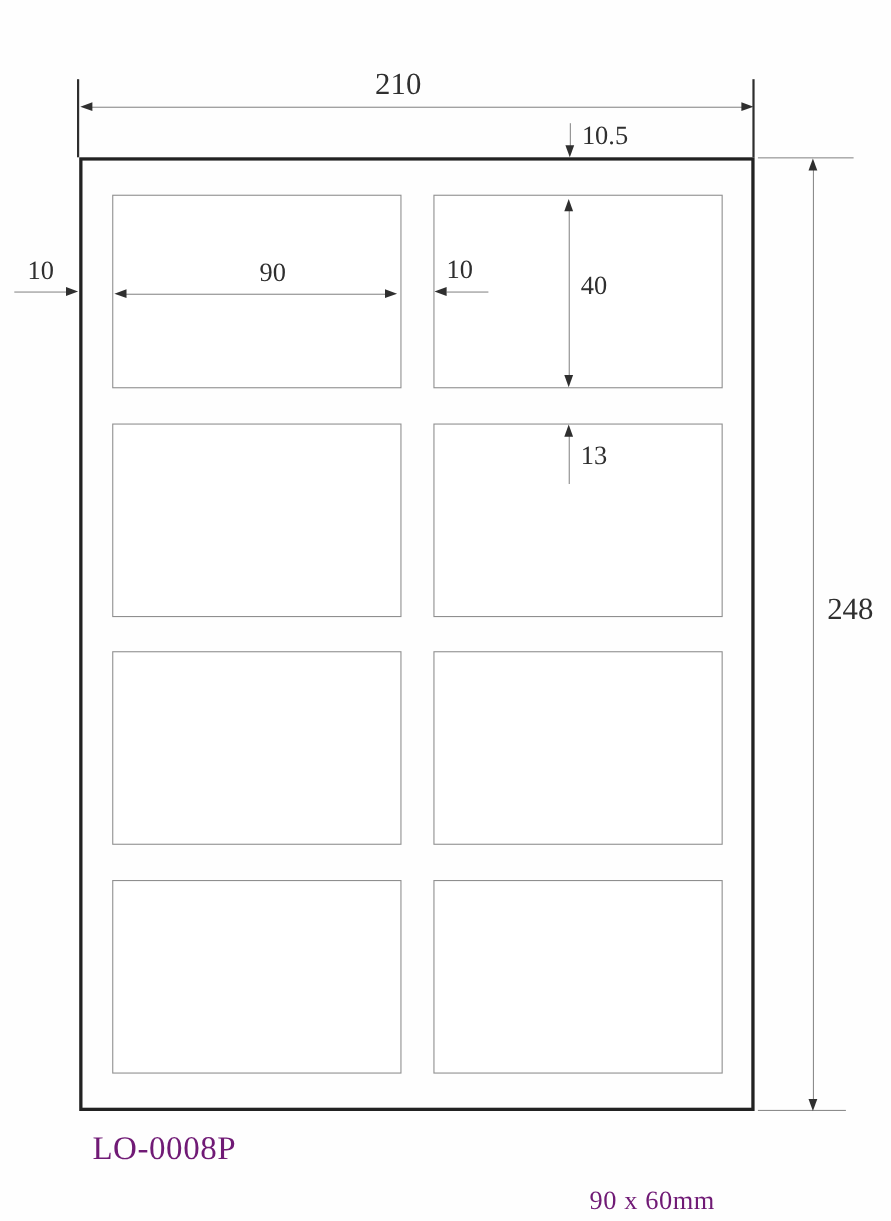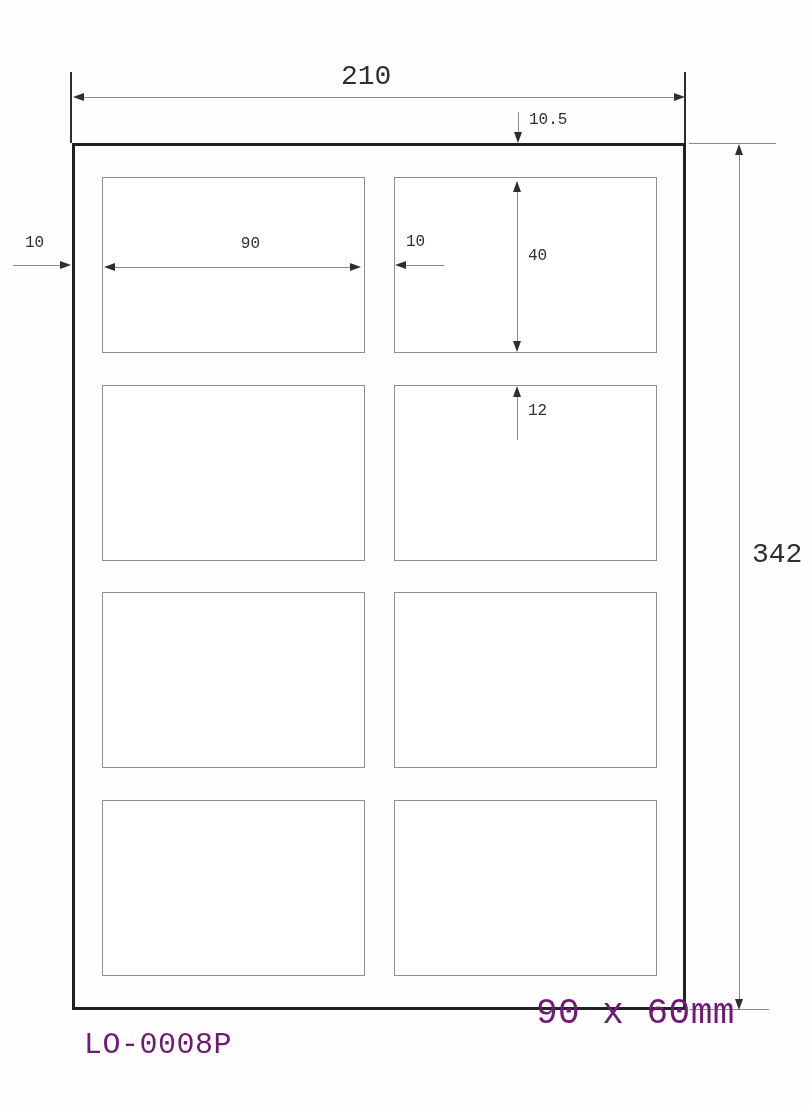--- a/index.html
+++ b/index.html
@@ -1,20 +1,20 @@
 <!DOCTYPE html>
 <html><head>
 <meta charset="utf-8">
 <style>
   html,body{margin:0;padding:0;background:#ffffff;}
   .page{
     position:relative;
     width:810px;height:1110px;
     background:#fefefe;
-    font-family:Liberation Mono, monospace;
+    font-family:Liberation Serif, serif;
     overflow:hidden;
   }
   
   .sheet{
     position:absolute;left:72px;top:143px;width:614px;height:867px;
     box-sizing:border-box;
     border:3px solid #222222;
     background:transparent;
   }
   
@@ -27,21 +27,21 @@
   
   .dim-h{position:absolute;height:1px;background:#8c8c8c;}
   .dim-v{position:absolute;width:1px;background:#8c8c8c;}
   .ext-v{position:absolute;width:2px;background:#2e2e2e;}
   .ah{position:absolute;width:0;height:0;}
   .ah.r{border-top:4px solid transparent;border-bottom:4px solid transparent;border-left:11px solid #2f2f2f;}
   .ah.l{border-top:4px solid transparent;border-bottom:4px solid transparent;border-right:11px solid #2f2f2f;}
   .ah.u{border-left:4px solid transparent;border-right:4px solid transparent;border-bottom:11px solid #2f2f2f;}
   .ah.d{border-left:4px solid transparent;border-right:4px solid transparent;border-top:11px solid #2f2f2f;}
   .dim-text{
-    position:absolute;color:#2f2f2f;font-size:16px;line-height:1;
+    position:absolute;color:#2f2f2f;font-size:24px;line-height:1;
     white-space:nowrap;
   }
   .dim-text.big{font-size:28px;}
   .footer-text{
     position:absolute;color:#701a75;font-size:30px;line-height:1;
     white-space:nowrap;letter-spacing:0.5px;
   }
 </style>
 </head>
 <body>
@@ -85,25 +85,25 @@
   <div class="dim-h" style="left:406px;top:265px;width:38px;"></div>
   <div class="ah l" style="left:395px;top:261px;"></div>
 
   <div class="dim-v" style="left:517px;top:190px;height:153px;"></div>
   <div class="ah u" style="left:513px;top:181px;"></div>
   <div class="ah d" style="left:513px;top:341px;"></div>
   <div class="dim-text" style="left:528px;top:248px;">40</div>
 
   <div class="dim-v" style="left:517px;top:395px;height:45px;"></div>
   <div class="ah u" style="left:513px;top:386px;"></div>
-  <div class="dim-text" style="left:528px;top:403px;">12</div>
+  <div class="dim-text" style="left:528px;top:403px;">13</div>
 
   <div class="dim-h" style="left:689px;top:143px;width:87px;"></div>
   <div class="dim-h" style="left:689px;top:1009px;width:80px;"></div>
   <div class="dim-v" style="left:739px;top:153px;height:848px;"></div>
   <div class="ah u" style="left:735px;top:144px;"></div>
   <div class="ah d" style="left:735px;top:999px;"></div>
-  <div class="dim-text big" style="left:752px;top:541px;">342</div>
+  <div class="dim-text big" style="left:752px;top:541px;">248</div>
 
   <div class="footer-text" style="left:84px;top:1030px;">LO-0008P</div>
-  <div class="footer-text" style="left:536px;top:996px;font-size:36px;">90 x 60mm</div>
+  <div class="footer-text" style="left:536px;top:1080px;font-size:24px;">90 x 60mm</div>
 
 </div>
 
 </body></html>

